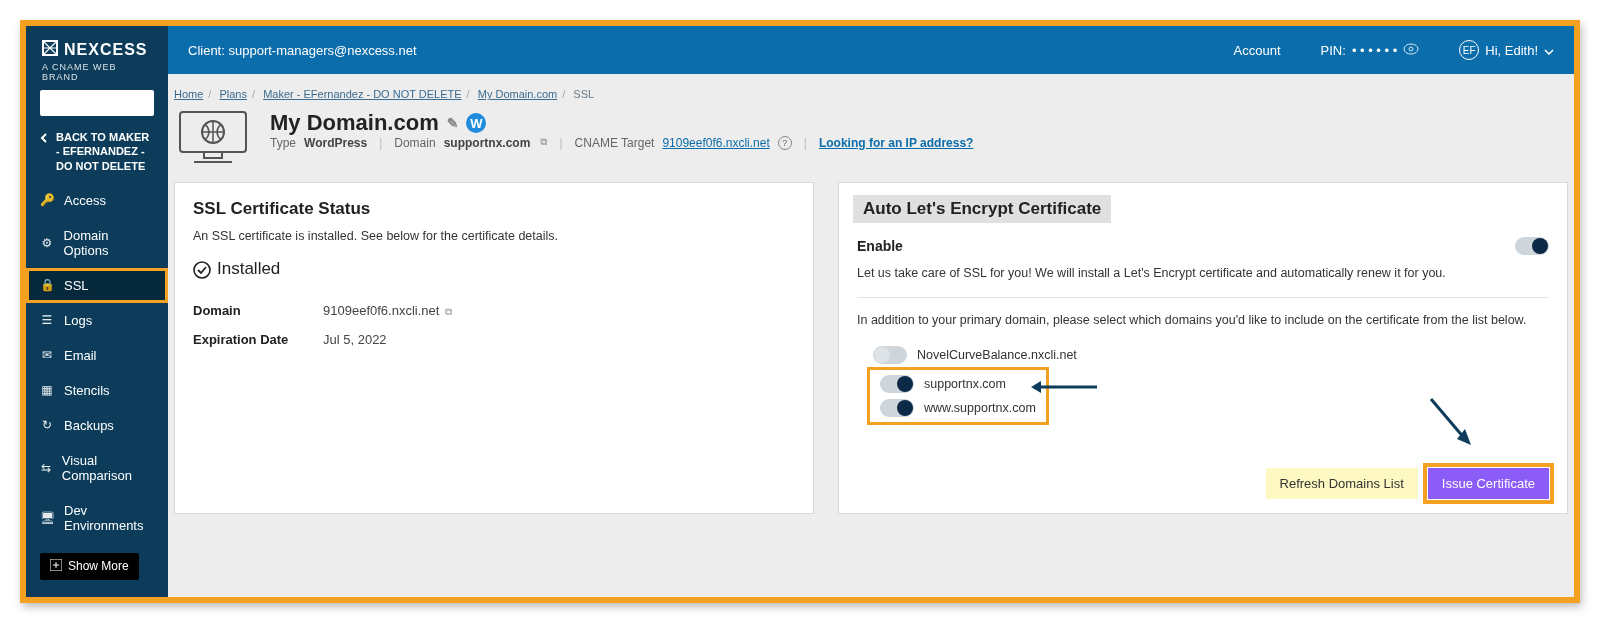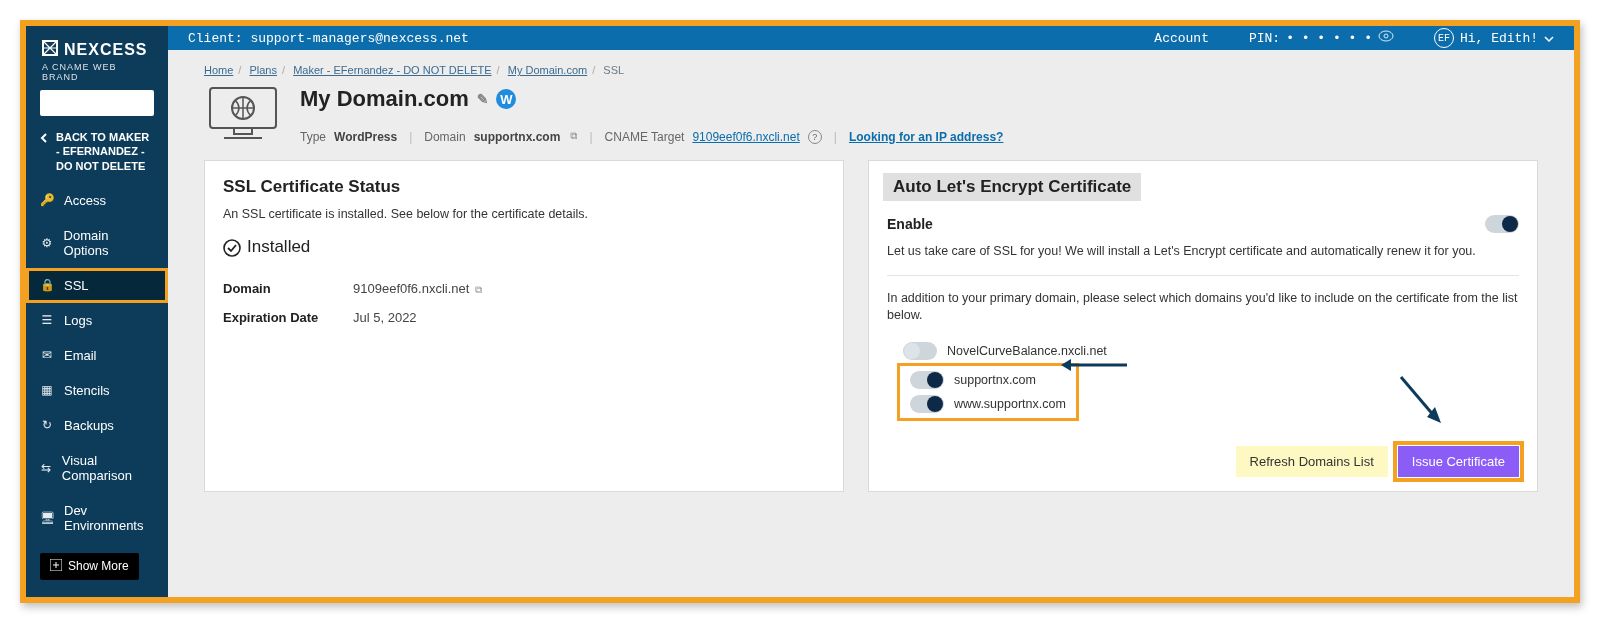--- a/index.html
+++ b/index.html
@@ -18,33 +18,33 @@
   .back { display:flex; gap:6px; padding: 4px 14px 10px; font-size:11px; font-weight:700; line-height:1.3; }
   .back .chev { flex:0 0 10px; padding-top:2px;}
   .nav { display:flex; flex-direction:column; }
   .nav-item { display:flex; align-items:center; gap:10px; padding:10px 14px; cursor:pointer; font-size:13px;}
   .nav-item.active { background:#06283b; }
   .nav-item.highlighted { outline:3px solid #f4a020; outline-offset:-3px;}
   .nav-item .nicon { width:14px; text-align:center; opacity:.9; font-size:12px;}
   .showmore { margin:10px 14px; background:#000; color:#fff; display:inline-flex; align-items:center; gap:6px; padding:6px 10px; font-size:12px; cursor:pointer; align-self:flex-start; border-radius:2px;}
   
   .main { flex:1; display:flex; flex-direction:column; background:#ededed; }
-  .topbar { background:#0b6dab; color:#fff; display:flex; align-items:center; padding:0 20px; height:24px; font-size:13px;font-family:Liberation Mono, monospace; }
+  .topbar { background:#0b6dab; color:#fff; display:flex; align-items:center; padding:0 20px; height:48px; font-size:13px; }
   .topbar .spacer { flex:1; }
   .topbar .account, .topbar .pin, .topbar .user { margin-left:40px; display:flex; align-items:center; gap:6px;}
   .avatar { width:20px; height:20px; border:1.5px solid #fff; border-radius:50%; display:flex; align-items:center; justify-content:center; font-size:10px;}
-  .content { padding:10px 36px 20px; overflow:auto;}
+  .content { padding:10px 6px 20px; overflow:auto;}
   .crumbs { font-size:11px; color:#6a7a86; padding:4px 0 6px; }
   .crumbs a { color:#3b6b90; text-decoration:underline; }
   .crumbs .sep { margin:0 5px; color:#aaa; }
   .page-head { display:flex; align-items:flex-start; gap:18px; padding:4px 0 16px; }
   .monitor { width:78px; height:56px; }
   .titleblock h1 { font-size:22px; font-weight:600; color:#222; display:flex; align-items:center; gap:8px; }
   .wp-badge { width:20px; height:20px; border-radius:50%; background:#1f8cde; color:#fff; display:inline-flex; align-items:center; justify-content:center; font-size:13px; font-weight:700;}
-  .metarow { font-size:12px; color:#444; margin-top:18px; display:flex; align-items:flex-start; gap:8px; flex-wrap:wrap;}
+  .metarow { font-size:12px; color:#444; display:flex; align-items:flex-start; gap:8px; flex-wrap:wrap;}
   .metarow .lbl { color:#666; }
   .metarow .pipe { color:#bbb; margin:0 4px; }
   .metarow a { color:#0b6dab; text-decoration:underline; }
   .ip-link { font-weight:600; }
   .qmark { display:inline-flex; width:14px; height:14px; border:1px solid #888; border-radius:50%; align-items:center; justify-content:center; font-size:9px; color:#666;}
   .panels { display:flex; gap:24px; align-items:flex-start; }
   .panel { background:#fff; border:1px solid #d9d9d9; padding:16px 18px 20px; position:relative;}
   .panel.left { width:640px; min-height:332px;}
   .panel.right { flex:1; min-height:332px; }
   .panel h2 { font-size:17px; font-weight:600; color:#222; margin-bottom:10px;}

